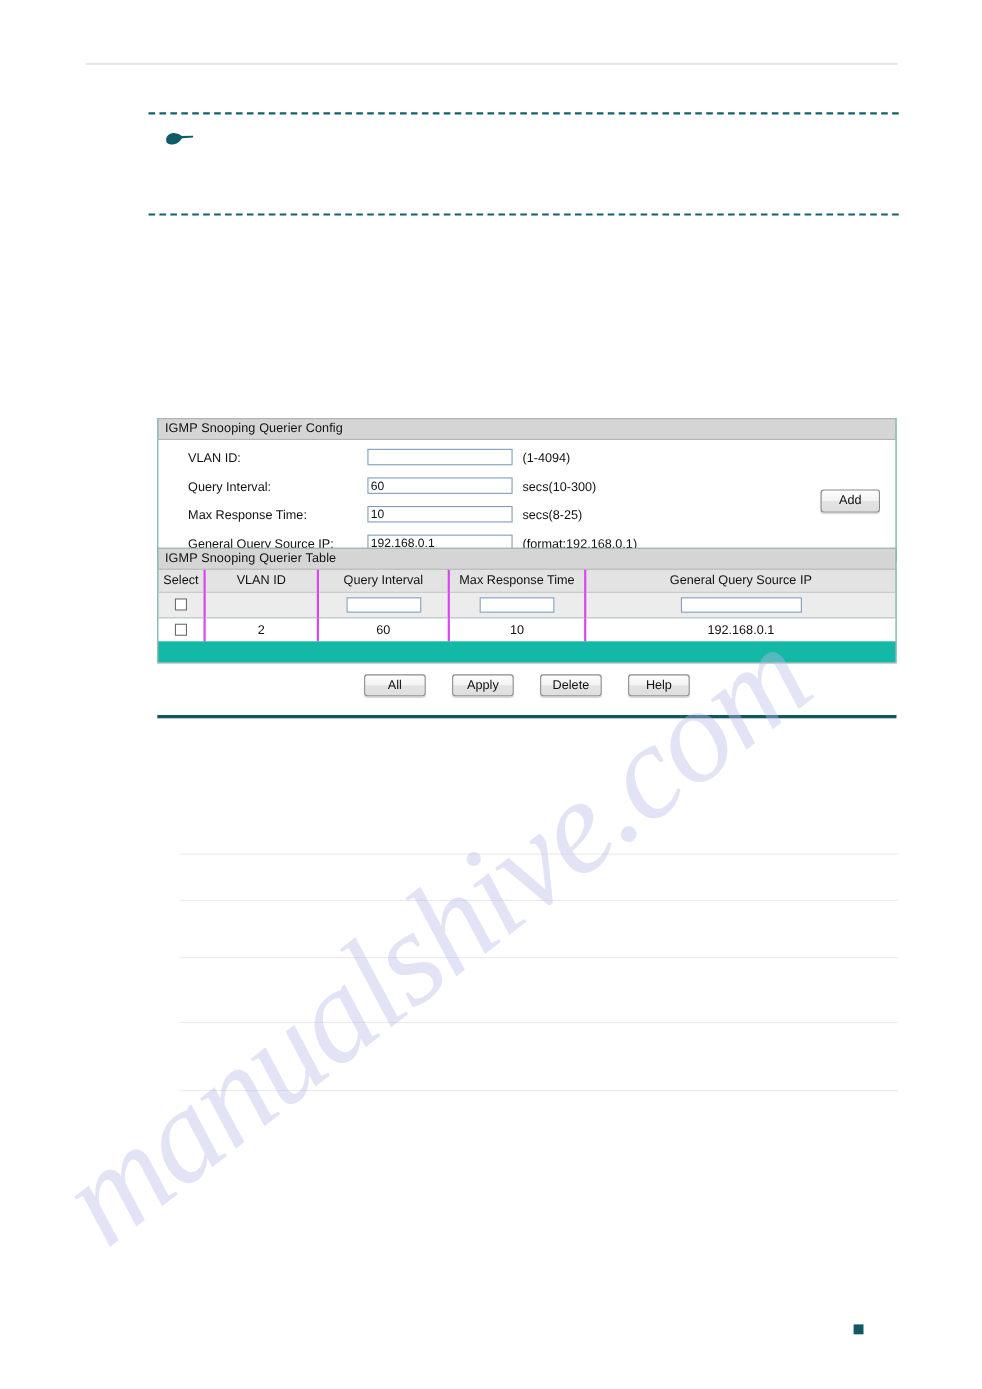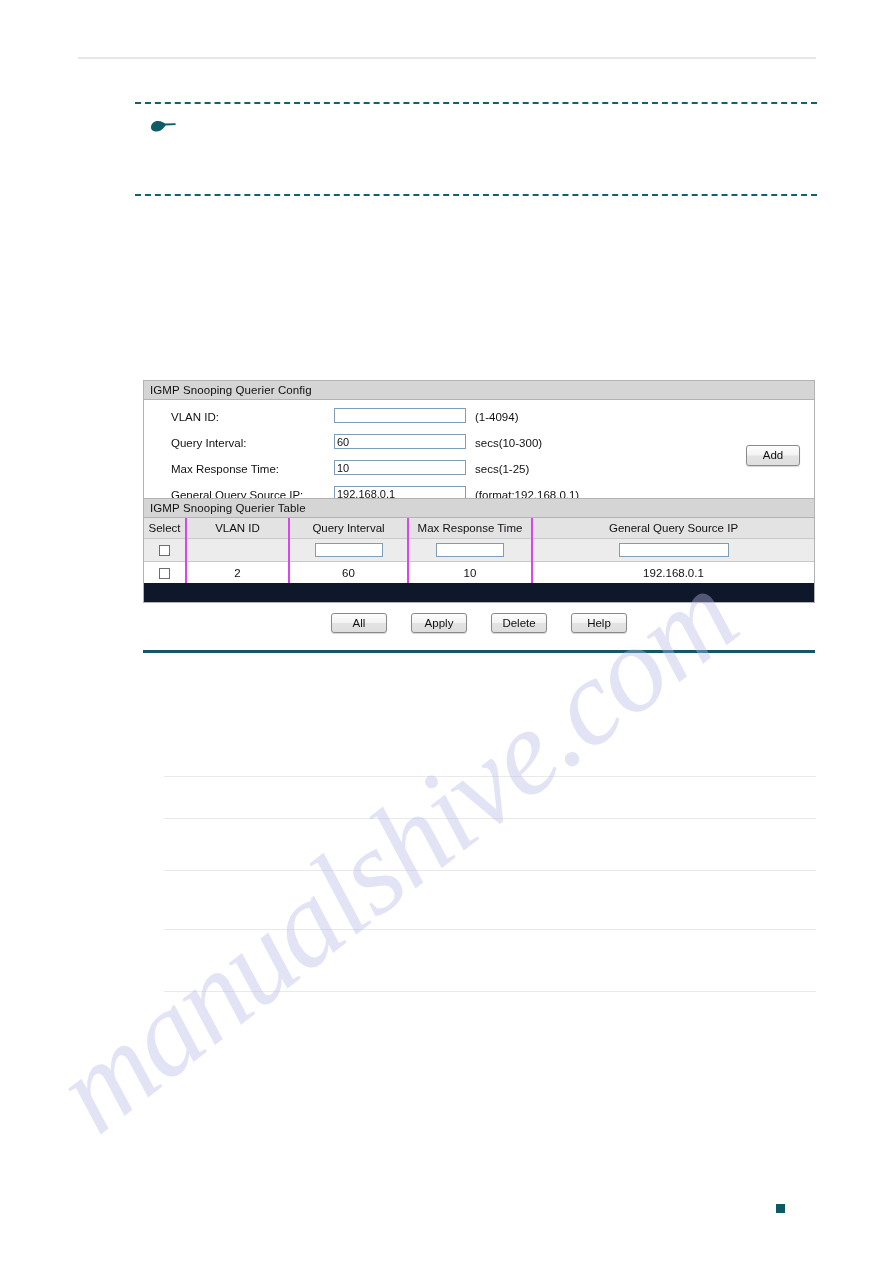--- a/index.html
+++ b/index.html
@@ -87,21 +87,21 @@
     bottom: 6px;
     font-size: 12px;
     line-height: 17px;
     color: #1a1a1a;
   }
 
   
   .ui-panel {
     position: absolute;
     box-sizing: border-box;
-    background: #0f172a;
+    background: #14b8a6;
     border: 1px solid #b3b3b3;
     font-size: 11px;
     z-index: 2;
   }
   .panel-title {
     box-sizing: border-box;
     height: 19px;
     line-height: 19px;
     padding-left: 6px;
     background: #d5d5d5;
@@ -323,21 +323,21 @@
 
     <div class="cfg-row" style="top:34px;">
       <span class="cfg-label">Query Interval:</span>
       <input class="cfg-input" type="text" value="60" style="">
       <span class="cfg-hint">secs(10-300)</span>
     </div>
 
     <div class="cfg-row" style="top:60px;">
       <span class="cfg-label">Max Response Time:</span>
       <input class="cfg-input" type="text" value="10" style="">
-      <span class="cfg-hint">secs(1-25)</span>
+      <span class="cfg-hint">secs(8-25)</span>
     </div>
 
     <div class="cfg-row" style="top:86px;">
       <span class="cfg-label">General Query Source IP:</span>
       <input class="cfg-input" type="text" value="192.168.0.1" style="">
       <span class="cfg-hint">(format:192.168.0.1)</span>
     </div>
 
   </div>
 </div>

